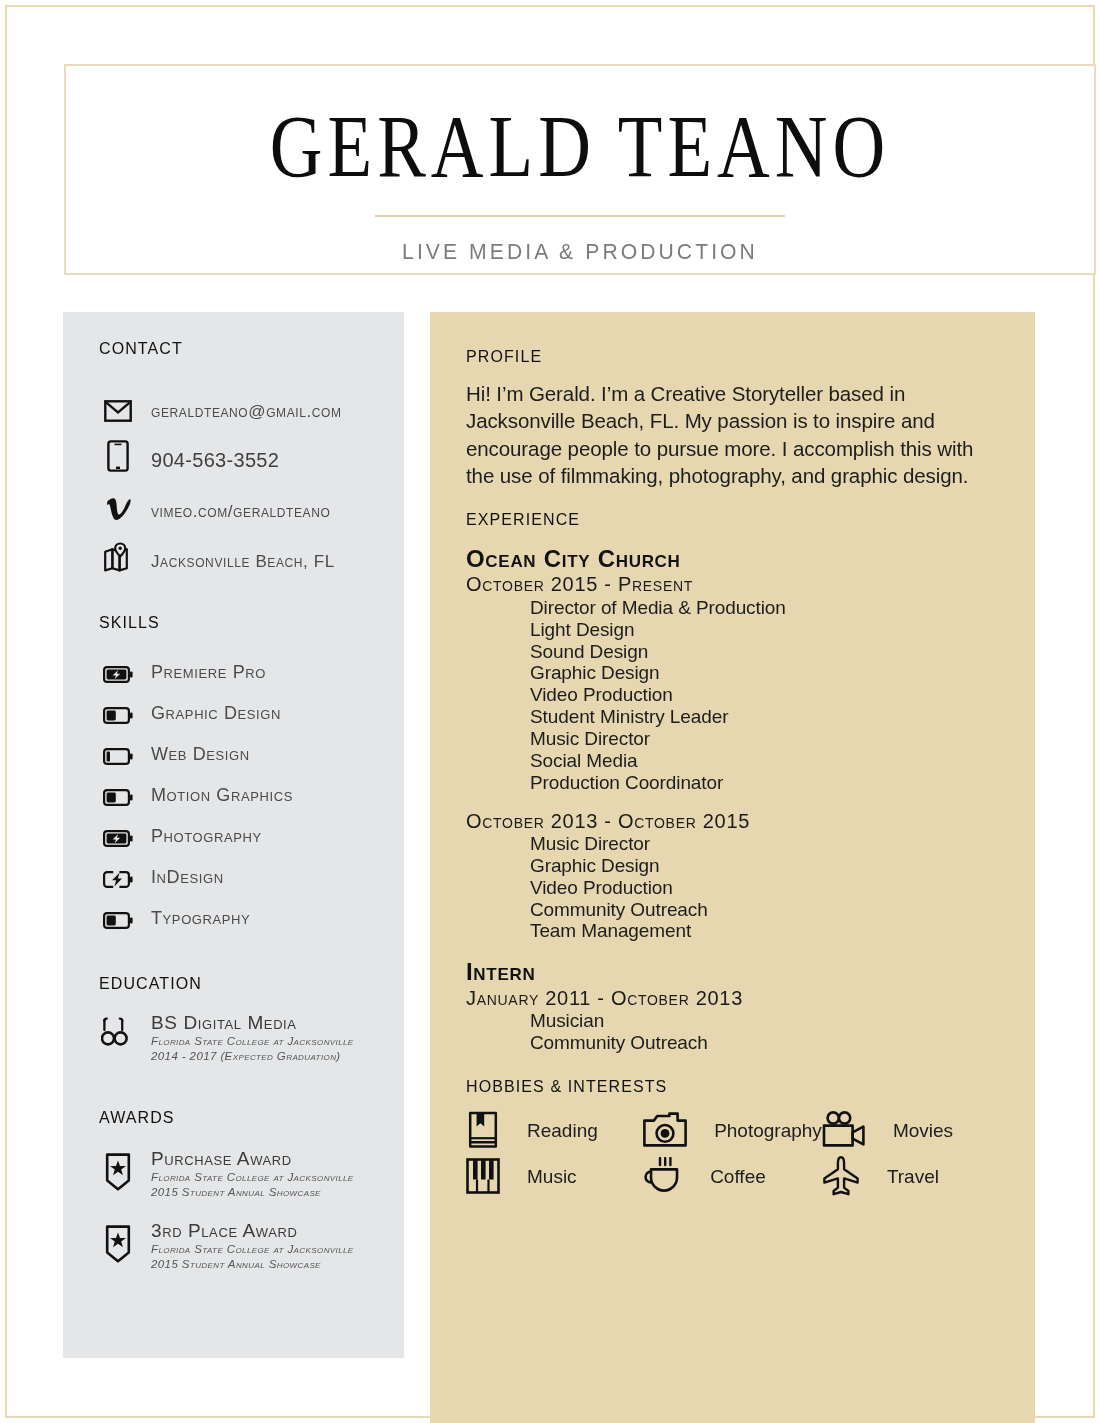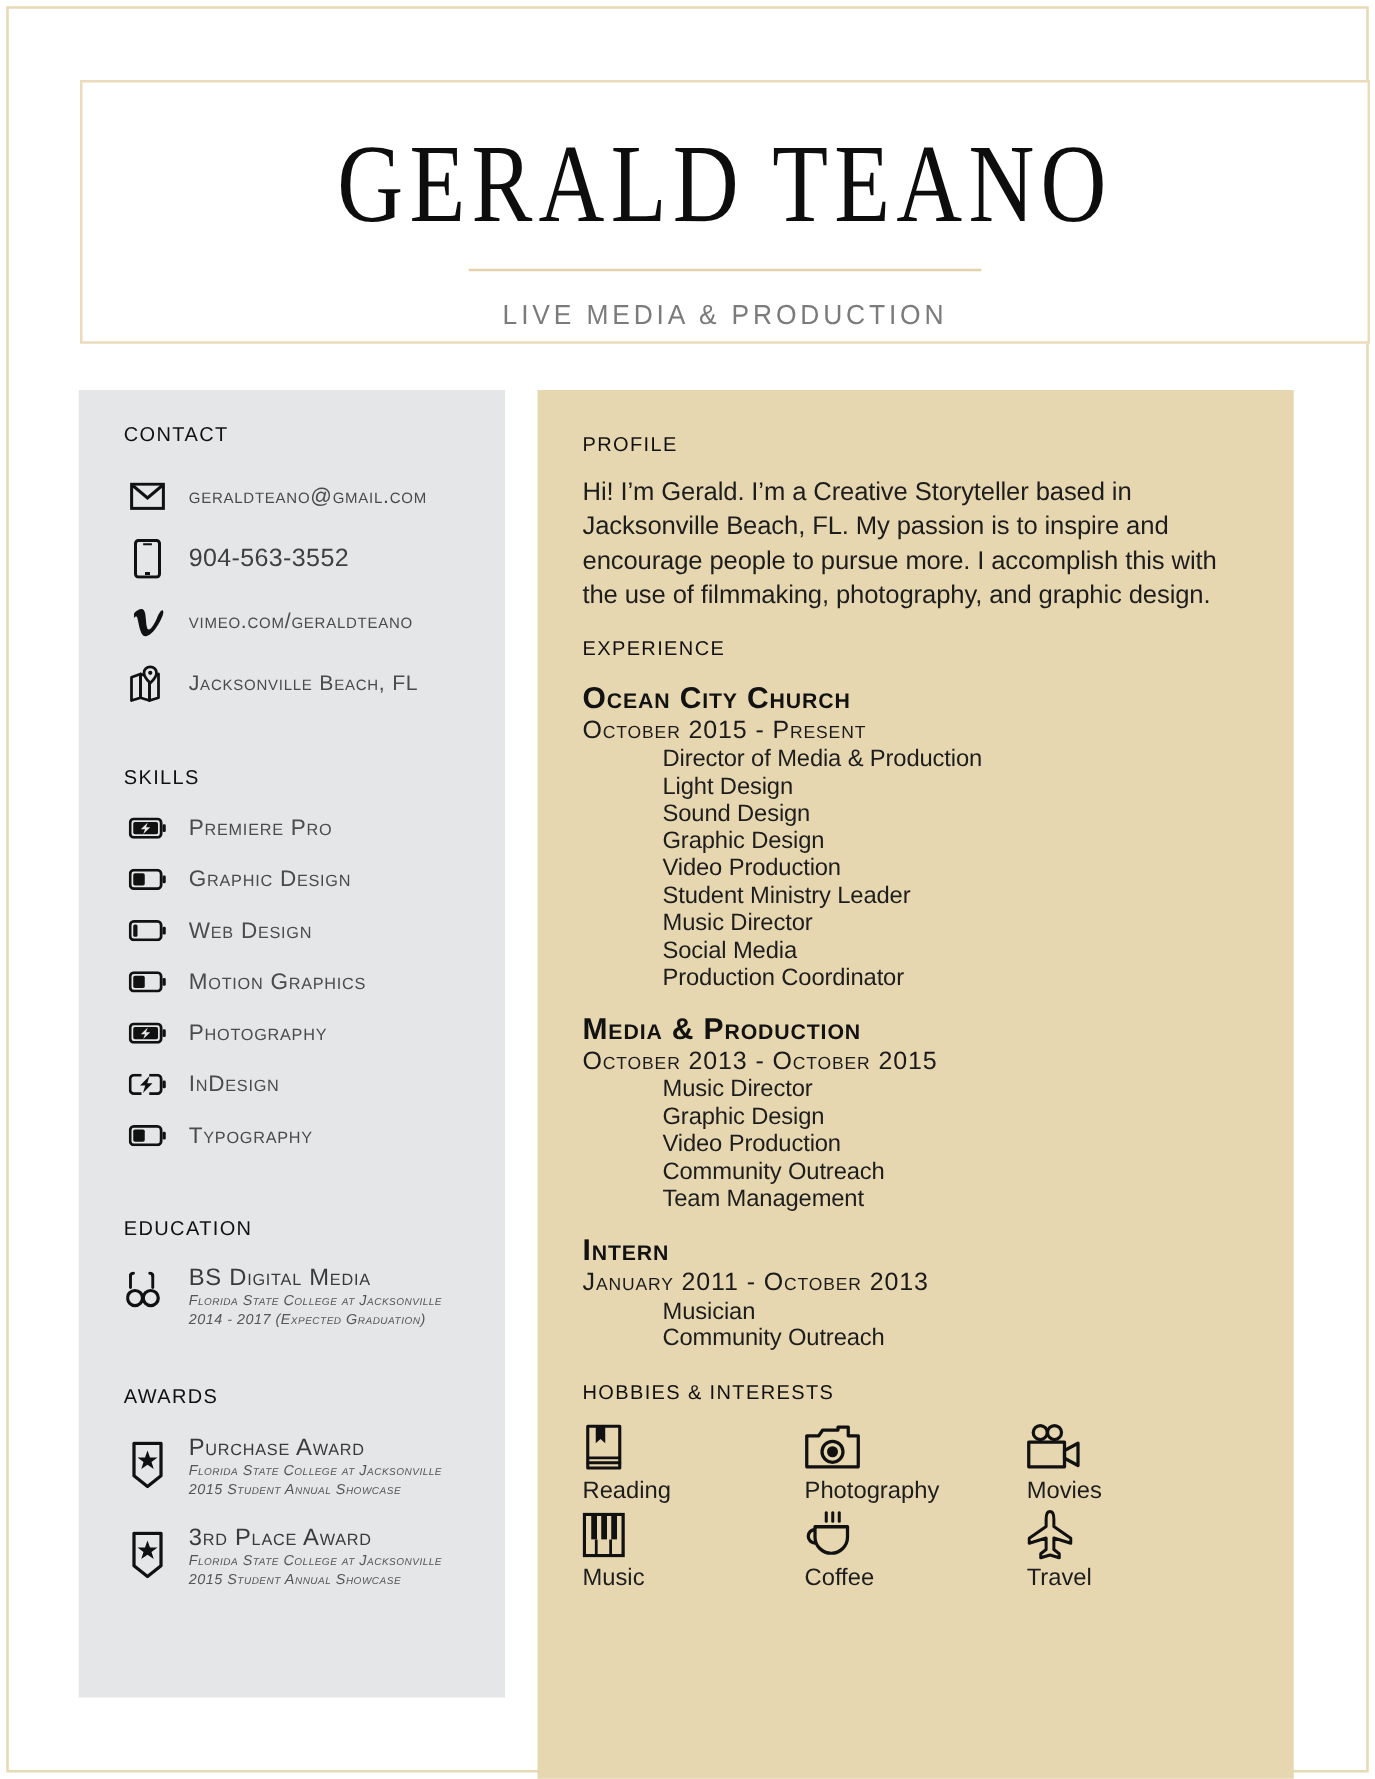--- a/index.html
+++ b/index.html
@@ -90,21 +90,21 @@
     font-size: 16px;
     font-weight: normal;
     letter-spacing: 1.1px;
     color: #111111;
   }
   .sidebar .sec-head { margin-left: 36px; }
 
   
   .row {
     display: flex;
-    align-items: center;
+    align-items: flex-end;
     margin-left: 36px;
   }
   .row .ico {
     width: 38px;
     flex: 0 0 38px;
     display: flex;
     align-items: center;
     justify-content: center;
   }
   .row .txt {
@@ -193,22 +193,22 @@
 
   
   .hobby-grid {
     display: grid;
     grid-template-columns: repeat(3, 1fr);
     row-gap: 2px;
     margin-top: 12px;
   }
   .hobby {
     display: flex;
-    flex-direction: column;
-    align-items: flex-start;
+    align-items: center;
+    gap: 27px;
   }
   .hobby .h-ico {
     height: 44px;
     display: flex;
     align-items: center;
     justify-content: center;
   }
   .hobby .h-label {
     font-size: 19px;
     color: #1d1d1d;
@@ -440,21 +440,20 @@
         <li>Graphic Design</li>
         <li>Video Production</li>
         <li>Student Ministry Leader</li>
         <li>Music Director</li>
         <li>Social Media</li>
         <li>Production Coordinator</li>
       </ul>
     </div>
 
     <div class="exp-block">
-      <div class="exp-title">Media &amp; Production</div>
       <div class="exp-date">October 2013 - October 2015</div>
       <ul class="exp-duties">
         <li>Music Director</li>
         <li>Graphic Design</li>
         <li>Video Production</li>
         <li>Community Outreach</li>
         <li>Team Management</li>
       </ul>
     </div>
 

